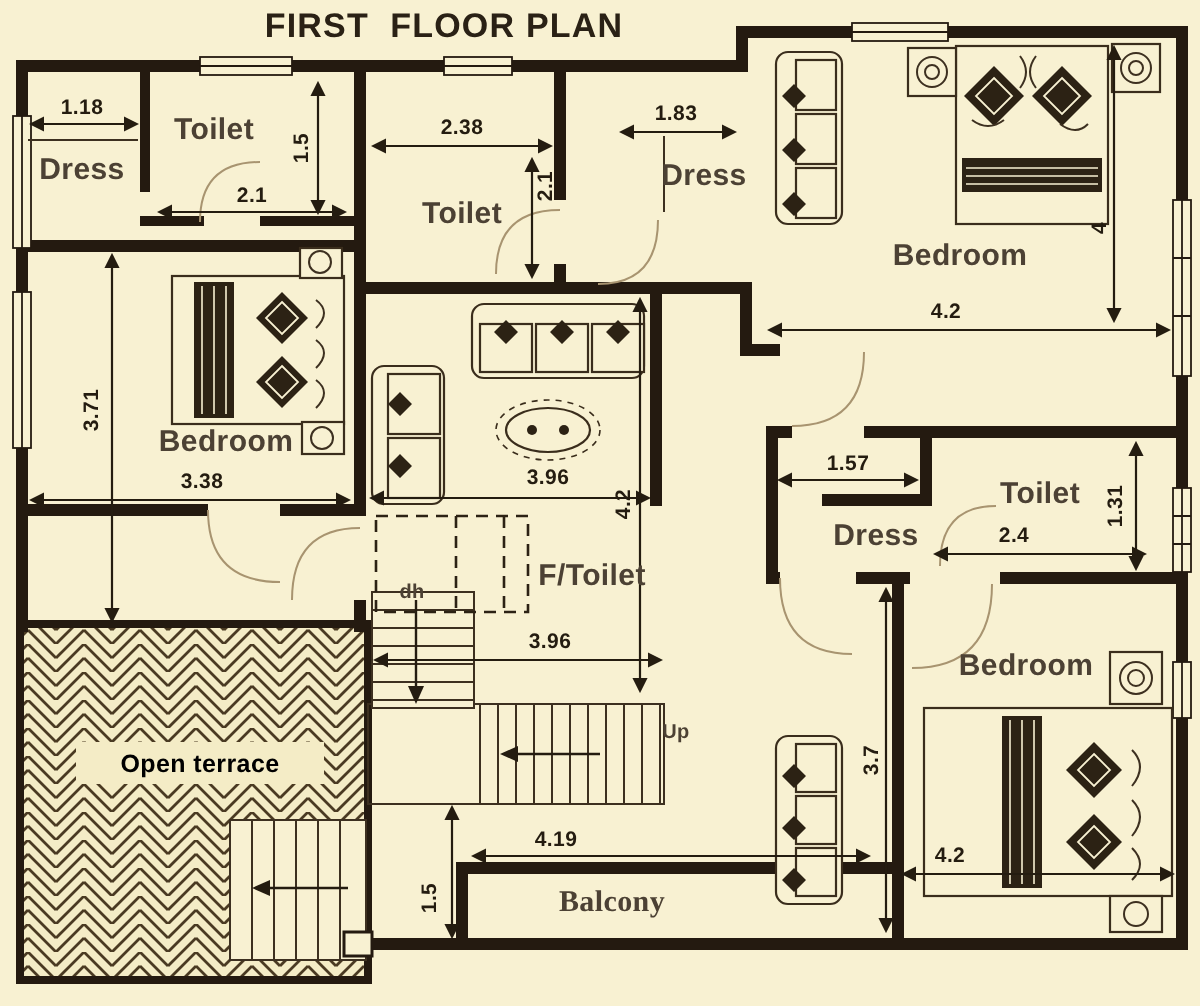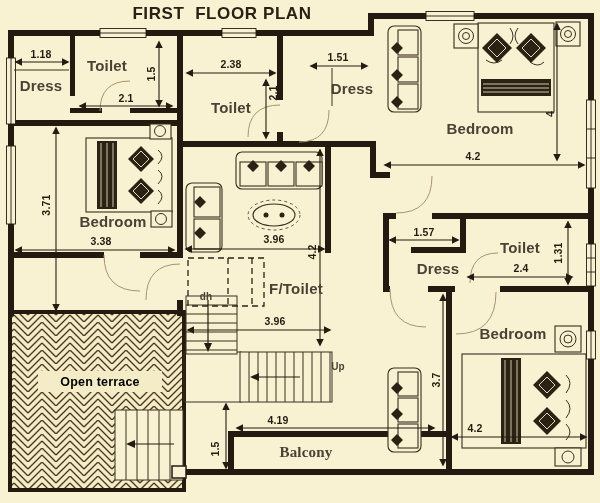--- a/index.html
+++ b/index.html
@@ -258,29 +258,29 @@
 <span class="lbl" style="left:513px;top:333px;">Bedroom</span>
 
 <span class="lbl small" style="left:338px;top:367px;">Up</span>
 <span class="lbl small" style="left:206px;top:297px;">dh</span>
 
 <span class="lbl dim" style="left:41px;top:54px;">1.18</span>
 <span class="lbl dim rot" style="left:151px;top:74px;">1.5</span>
 <span class="lbl dim" style="left:126px;top:98px;">2.1</span>
 <span class="lbl dim" style="left:231px;top:64px;">2.38</span>
 <span class="lbl dim rot" style="left:273px;top:93px;">2.1</span>
-<span class="lbl dim" style="left:338px;top:57px;">1.51</span>
+<span class="lbl dim" style="left:338px;top:57px;">1.83</span>
 <span class="lbl dim" style="left:473px;top:156px;">4.2</span>
 <span class="lbl dim rot" style="left:550px;top:114px;">4</span>
 <span class="lbl dim rot" style="left:46px;top:205px;">3.71</span>
 <span class="lbl dim" style="left:101px;top:241px;">3.38</span>
 <span class="lbl dim" style="left:274px;top:239px;">3.96</span>
 <span class="lbl dim rot" style="left:312px;top:252px;">4.2</span>
 <span class="lbl dim" style="left:275px;top:321px;">3.96</span>
 <span class="lbl dim" style="left:424px;top:232px;">1.57</span>
-<span class="lbl dim" style="left:521px;top:268px;">2.4</span>
+<span class="lbl dim" style="left:507px;top:268px;">2.4</span>
 <span class="lbl dim rot" style="left:558px;top:253px;">1.31</span>
 <span class="lbl dim rot" style="left:436px;top:380px;">3.7</span>
 <span class="lbl dim" style="left:475px;top:428px;">4.2</span>
 <span class="lbl dim" style="left:278px;top:420px;text-align:right;">4.19</span>
 <span class="lbl dim rot" style="left:215px;top:449px;">1.5</span>
 
 </div>
 
 </body></html>

